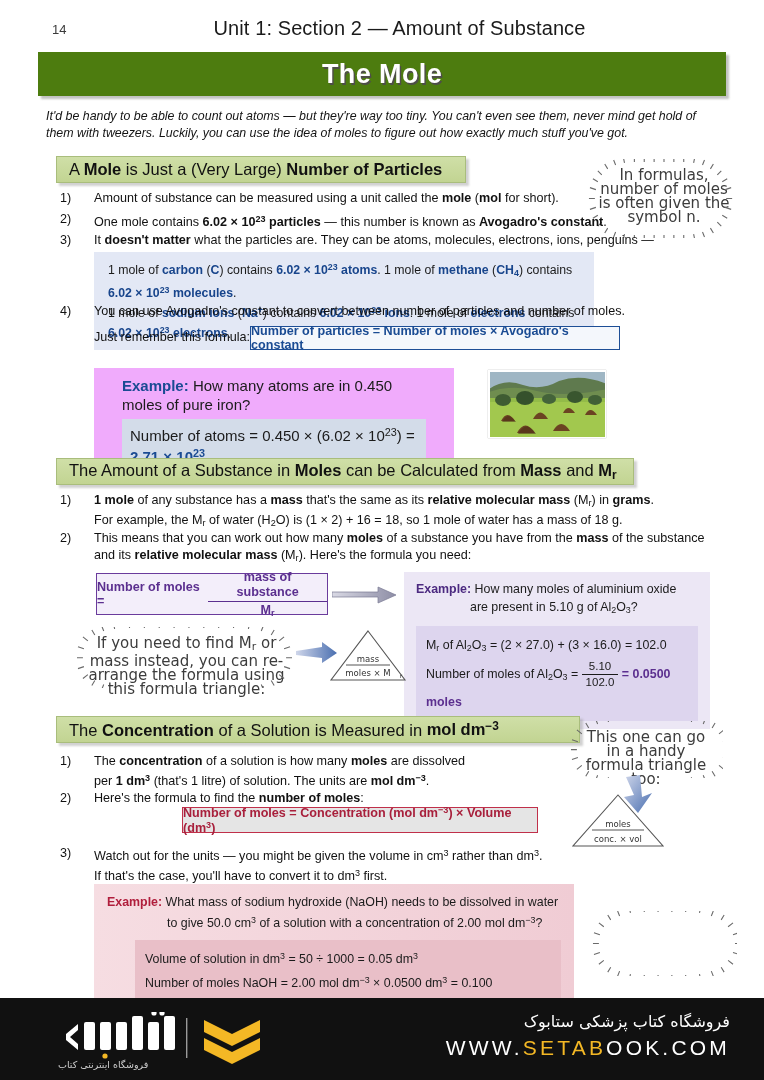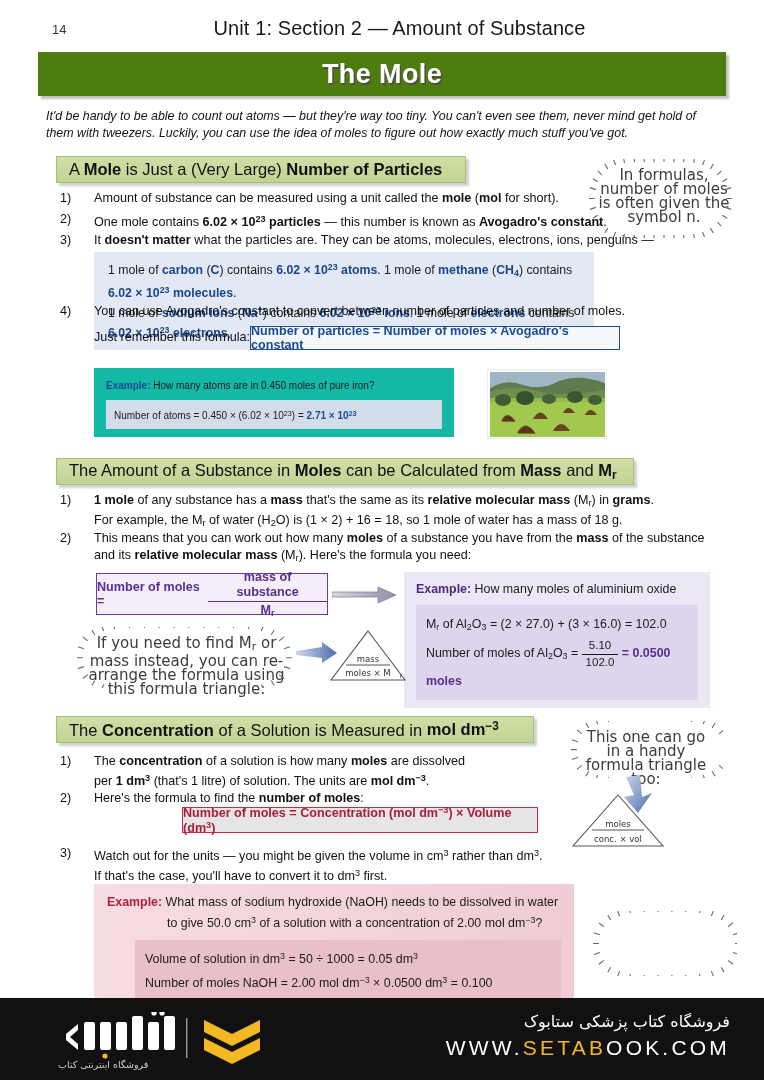--- a/index.html
+++ b/index.html
@@ -81,22 +81,22 @@
     position: absolute; border: 1.6px solid #c0304a; background: #e5e5e5;
     display: flex; align-items: center; justify-content: center;
     color: #a8203c; font-weight: bold; font-size: 12.6px;
   }
   .frac { display: inline-block; text-align: center; vertical-align: middle; line-height: 1.18; }
   .frac .top { display: block; border-bottom: 1.3px solid currentColor; padding: 0 4px 1px; }
   .frac .bot { display: block; padding: 1px 4px 0; }
 
   
   .ex-blue {
-    position: absolute; background: #14b8a6; padding: 8px 12px;
-    font-size: 10px; color: #1b1b1b; line-height: 19px;
+    position: absolute; background: #f0abfc; padding: 8px 28px;
+    font-size: 15px; color: #1b1b1b; line-height: 19px;
   }
   .ex-blue .lbl { color: #1a4b93; font-weight: bold; }
   .ex-blue .calc {
     background: #d3dce9; margin-top: 5px; padding: 4px 8px; display: block;
   }
   .ex-blue .ans { color: #1a4b93; font-weight: bold; }
 
   .ex-purple {
     position: absolute; background: #ece7f5; padding: 8px 12px;
     font-size: 12.4px; color: #1b1b1b; line-height: 18px;
@@ -270,20 +270,21 @@
           <stop offset="0" stop-color="#d9d9e4"></stop>
           <stop offset="1" stop-color="#8e8ea6"></stop>
         </linearGradient>
       </defs>
     <path d="M0 6 L46 6 L46 1 L64 9 L46 17 L46 11 L0 11 Z" fill="url(#ag)" stroke="#7a7a93" stroke-width=".7"></path>
   </svg>
 
   <div class="ex-purple" style="left:404px; top:572px; width:306px;">
     <span class="lbl">Example:</span>
     <span>How many moles of aluminium oxide</span><br>
+    <span style="margin-left:54px; display:inline-block;">are present in 5.10 g of Al<sub>2</sub>O<sub>3</sub>?</span>
     <span class="calc">
       <span>M<sub>r</sub> of Al<sub>2</sub>O<sub>3</sub>  = (2 × 27.0) + (3 × 16.0) = 102.0</span><br>
       <span>Number of moles of Al<sub>2</sub>O<sub>3</sub> =
         <span class="frac" style="font-size:11.5px;">
           <span class="top">5.10</span>
           <span class="bot">102.0</span>
         </span>
         <span class="ans">= 0.0500 moles</span>
       </span>
     </span>
@@ -311,21 +312,21 @@
   <div class="tri" style="left:328px; top:628px;">
     <svg width="80" height="56">
       <path d="M40 3 L77 52 L3 52 Z" fill="#fff" stroke="#555" stroke-width="1.1"></path>
       <line x1="18" y1="37" x2="62" y2="37" stroke="#555" stroke-width="1"></line>
       <text x="40" y="34" font-size="8.5" fill="#333" text-anchor="middle" font-family="DejaVu Sans, sans-serif">mass</text>
       <text x="40" y="48" font-size="8.5" fill="#333" text-anchor="middle" font-family="DejaVu Sans, sans-serif">moles × M</text>
       <text x="73" y="50" font-size="6" fill="#333" text-anchor="middle" font-family="DejaVu Sans, sans-serif">r</text>
     </svg>
   </div>
 
-  <div class="green-head" style="left:56px; top:716px; width:478px;">
+  <div class="green-head" style="left:56px; top:716px; width:524px;">
     <span>The <b>Concentration</b> of a Solution is Measured in <b>mol dm<sup>−3</sup></b></span>
   </div>
 
   <div class="li" style="left:60px; top:753px; width:470px;">
     <span class="num">1)</span>
     <span class="txt">The <b>concentration</b> of a solution is how many <b>moles</b> are dissolved<br>per <b>1 dm<sup>3</sup></b> (that's 1 litre) of solution.  The units are <b>mol dm<sup>−3</sup></b>.</span>
   </div>
 
   <div class="li" style="left:60px; top:790px; width:470px;">
     <span class="num">2)</span>

